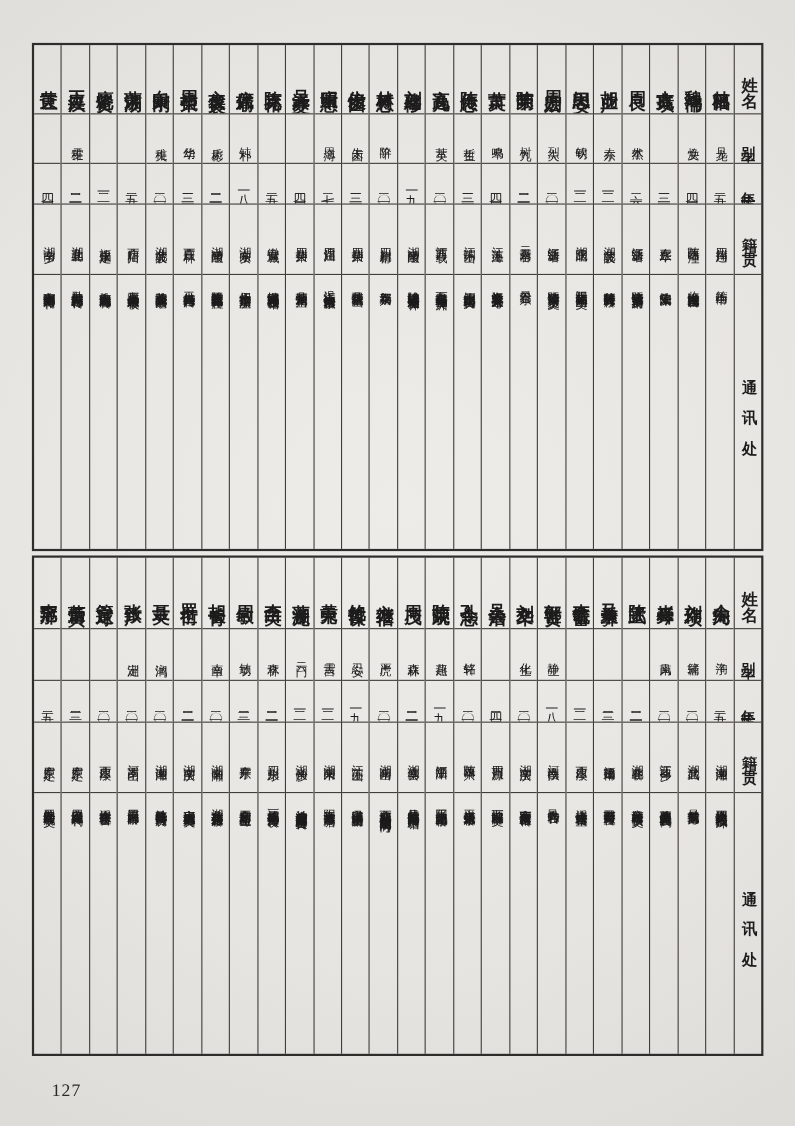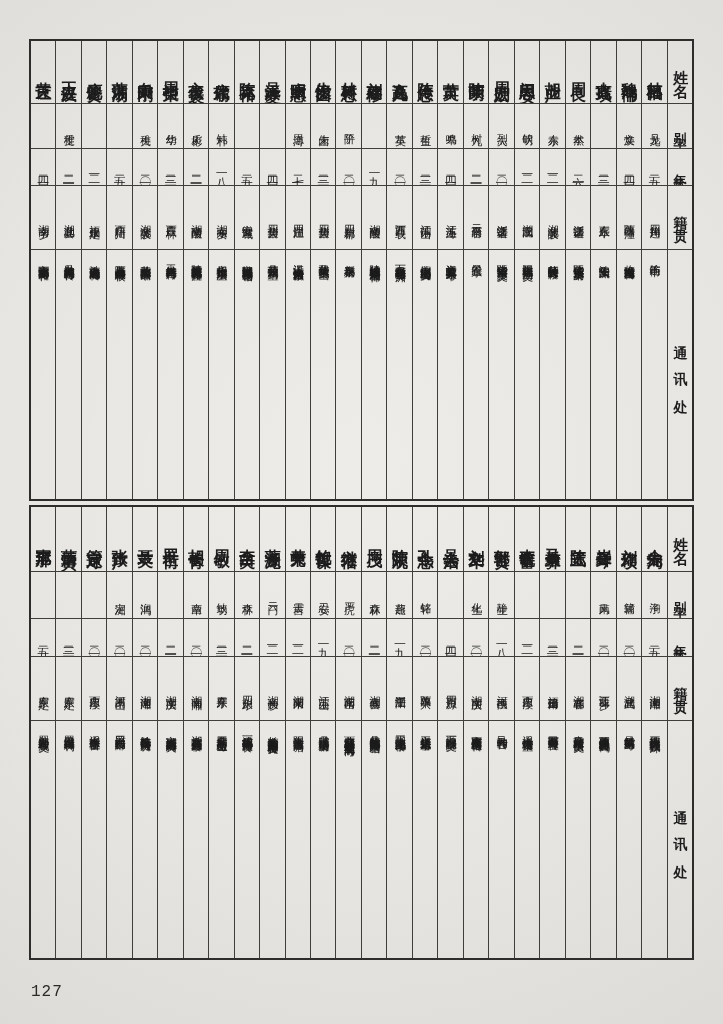--- a/index.html
+++ b/index.html
@@ -41,23 +41,23 @@
   .c-native .vtext{font-size:11px;}
   .c-addr .vtext{font-size:11px;letter-spacing:0.5px;max-height:100%;}
   
   .col.hdr .c-name .vtext{font-size:15px;letter-spacing:14px;}
   .col.hdr .c-alias .vtext{font-size:13px;font-weight:bold;letter-spacing:4px;}
   .col.hdr .c-age .vtext{font-size:13px;font-weight:bold;letter-spacing:3px;}
   .col.hdr .c-native .vtext{font-size:14px;font-weight:bold;letter-spacing:13px;}
   .col.hdr .c-addr{align-items:center;padding-top:0;}
   .col.hdr .c-addr .vtext{font-size:14px;font-weight:bold;letter-spacing:28px;}
   .pageno{
-    position:absolute;left:31px;top:983px;
+    position:absolute;left:47px;top:983px;
     font-size:16px;color:#2a2a28;letter-spacing:1px;
-    font-family:Liberation Mono, monospace;
+    font-family:Liberation Serif, serif;
   }
 </style>
 </head>
 <body>
 
 <div class="ctable t1" id="table-top">
     <div class="col hdr">
     <div class="cell c-name">
         <span class="vtext">姓名</span>
       </div>

